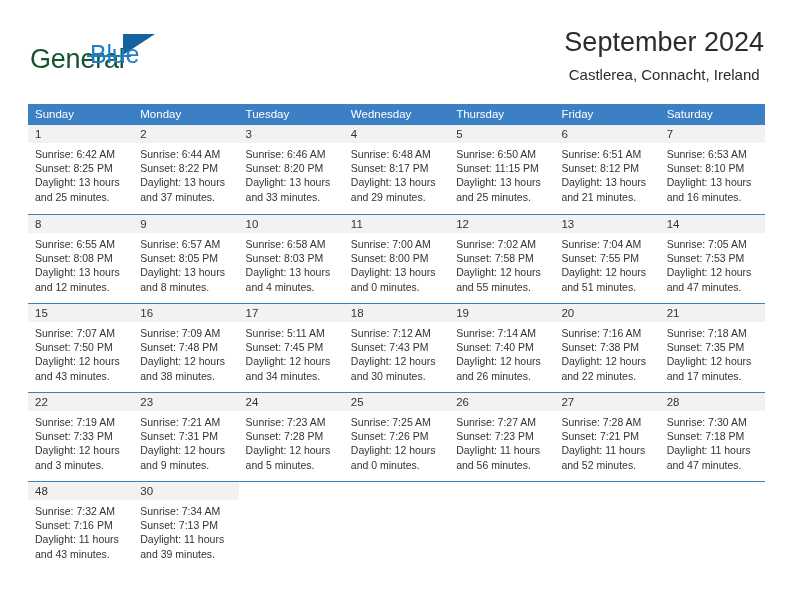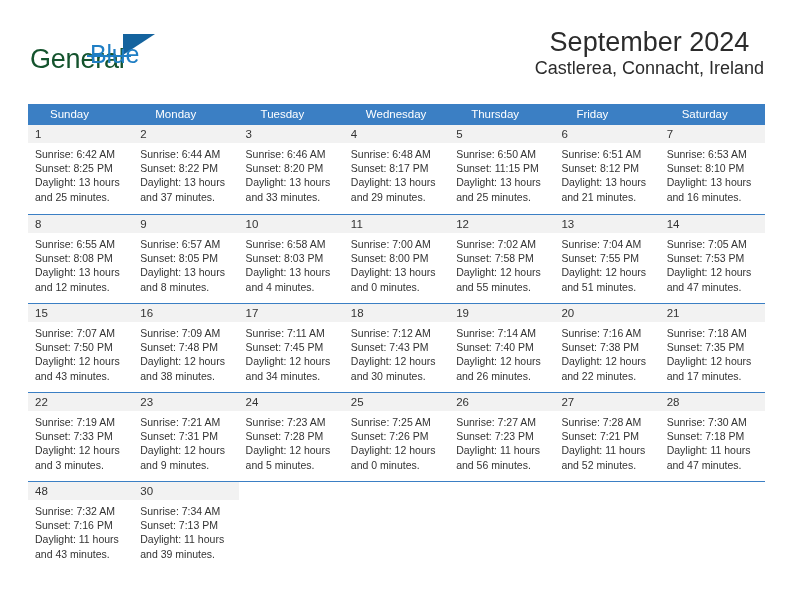--- a/index.html
+++ b/index.html
@@ -82,23 +82,24 @@
   }
   .title {
     font-size: 27px;
     color: #2b2b2b;
     line-height: 32px;
     white-space: nowrap;
     font-weight: normal;
     margin: 0;
   }
   .subtitle {
-    font-size: 18px;
+    font-size: 15px;
     color: #2b2b2b;
     line-height: 20px;
+    margin-top: 7px;
     white-space: nowrap;
   }
 
   
   .calendar {
     position: absolute;
     left: 28px;
     top: 104px;
     width: 737px;
   }
@@ -106,21 +107,21 @@
   .dow-row {
     display: flex;
     background: #3b7fc4;
     height: 21px;
   }
   .dow-cell {
     flex: 1 1 0;
     color: #ffffff;
     font-size: 11.5px;
     line-height: 21px;
-    padding-left: 22px;
+    padding-left: 7px;
     box-sizing: border-box;
     white-space: nowrap;
   }
 
   .week {
     display: flex;
     border-top: 1px solid #3b7fc4;
     height: 89px;
     box-sizing: border-box;
   }
@@ -372,21 +373,21 @@
               <div class="day-line">Sunset: 7:48 PM</div>
               <div class="day-line">Daylight: 12 hours</div>
               <div class="day-line">and 38 minutes.</div>
             </div>
           </div>
           <div class="day-cell filled">
             <div class="daynum-strip">
               <span class="daynum">17</span>
             </div>
             <div class="day-body">
-              <div class="day-line">Sunrise: 7:11 AM</div>
+              <div class="day-line">Sunrise: 5:11 AM</div>
               <div class="day-line">Sunset: 7:45 PM</div>
               <div class="day-line">Daylight: 12 hours</div>
               <div class="day-line">and 34 minutes.</div>
             </div>
           </div>
           <div class="day-cell filled">
             <div class="daynum-strip">
               <span class="daynum">18</span>
             </div>
             <div class="day-body">

